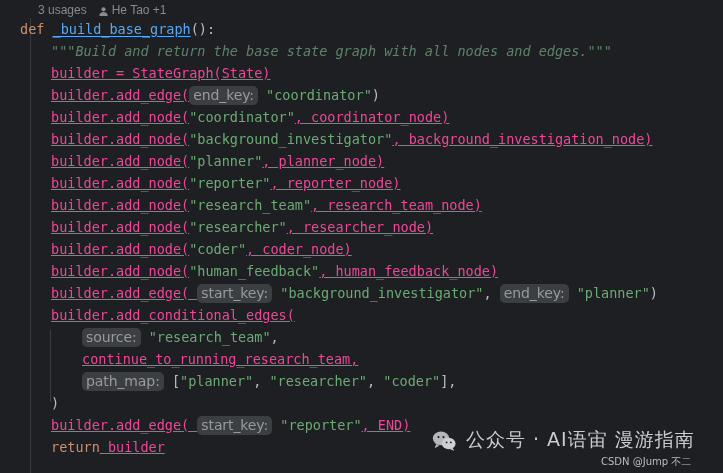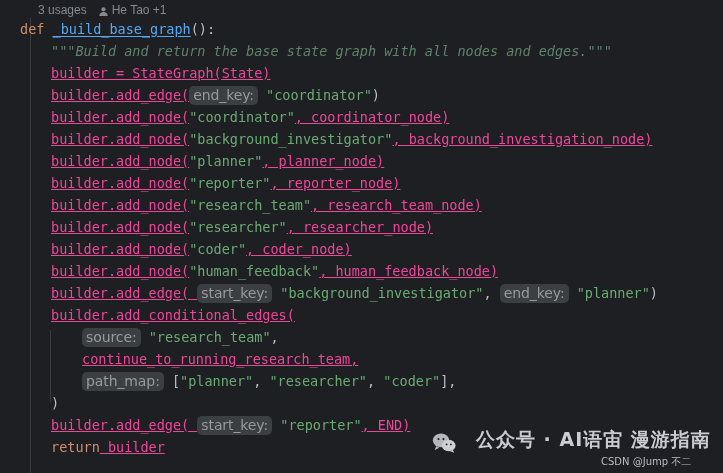--- a/index.html
+++ b/index.html
@@ -102,25 +102,24 @@
     height: 72px;
     background: #393b40;
   }
 
   
   .watermark {
     position: absolute;
     left: 432px;
     top: 427px;
     display: flex;
-    align-items: flex-end;
-    gap: 20px;
+    align-items: center;
+    gap: 10px;
     font-family: "DejaVu Sans", "Liberation Sans", sans-serif;
     pointer-events: none;
-    font-weight: bold;
   }
   .wechat-icon { width: 24px; height: 21px; display: block; opacity: .88; }
   .watermark-text {
     font-size: 19px;
     color: #c9ccd1;
     letter-spacing: 1px;
     white-space: nowrap;
   }
   .csdn-tag {
     position: absolute;

